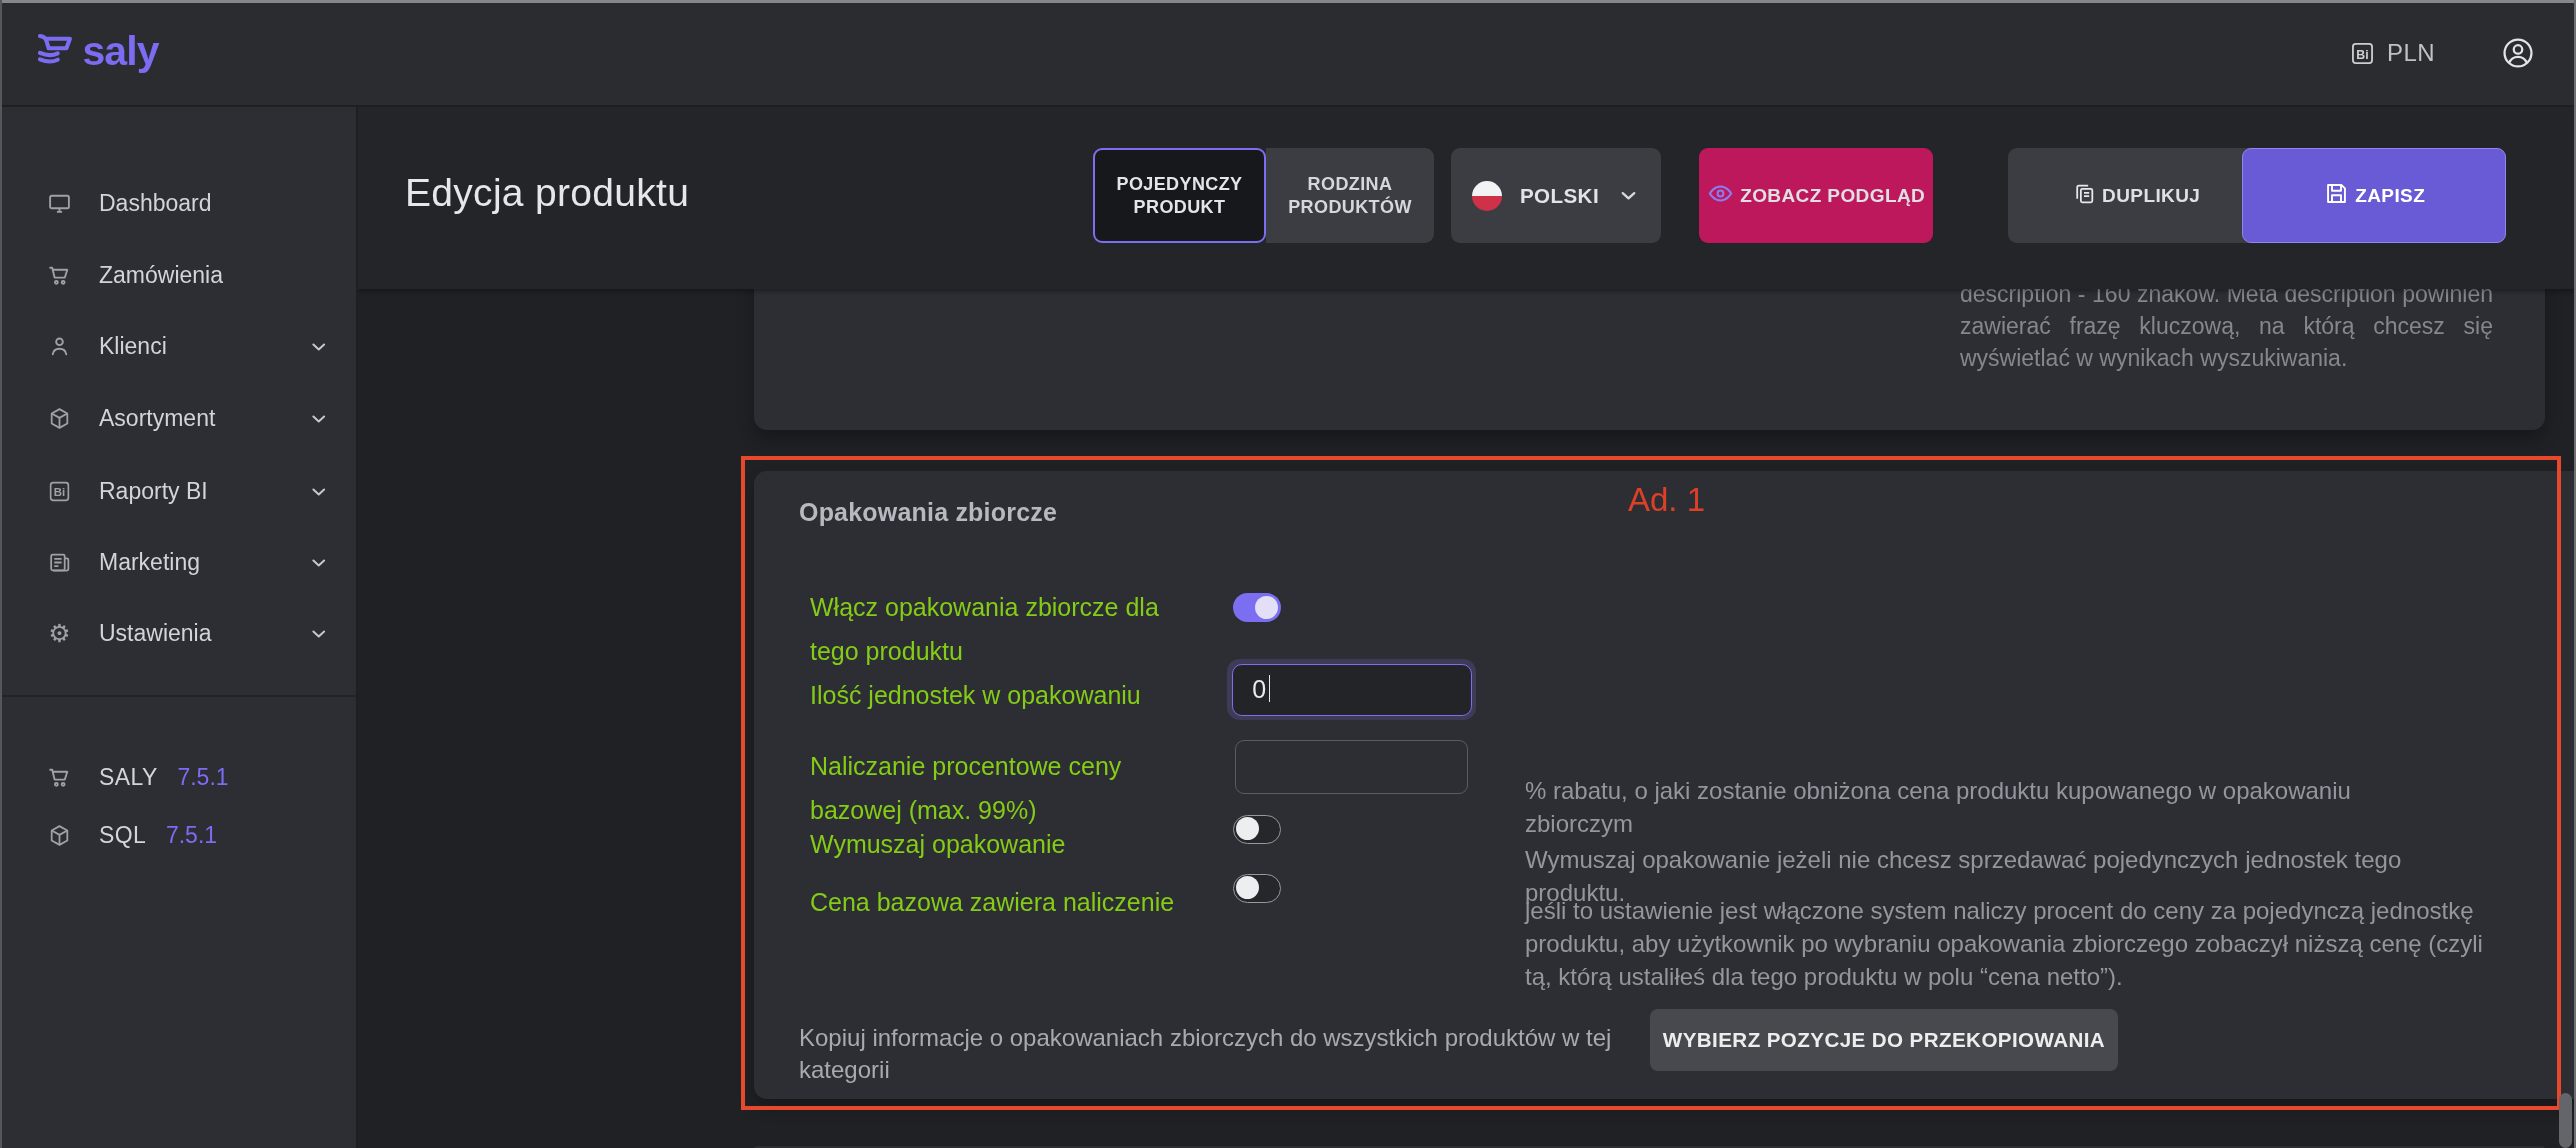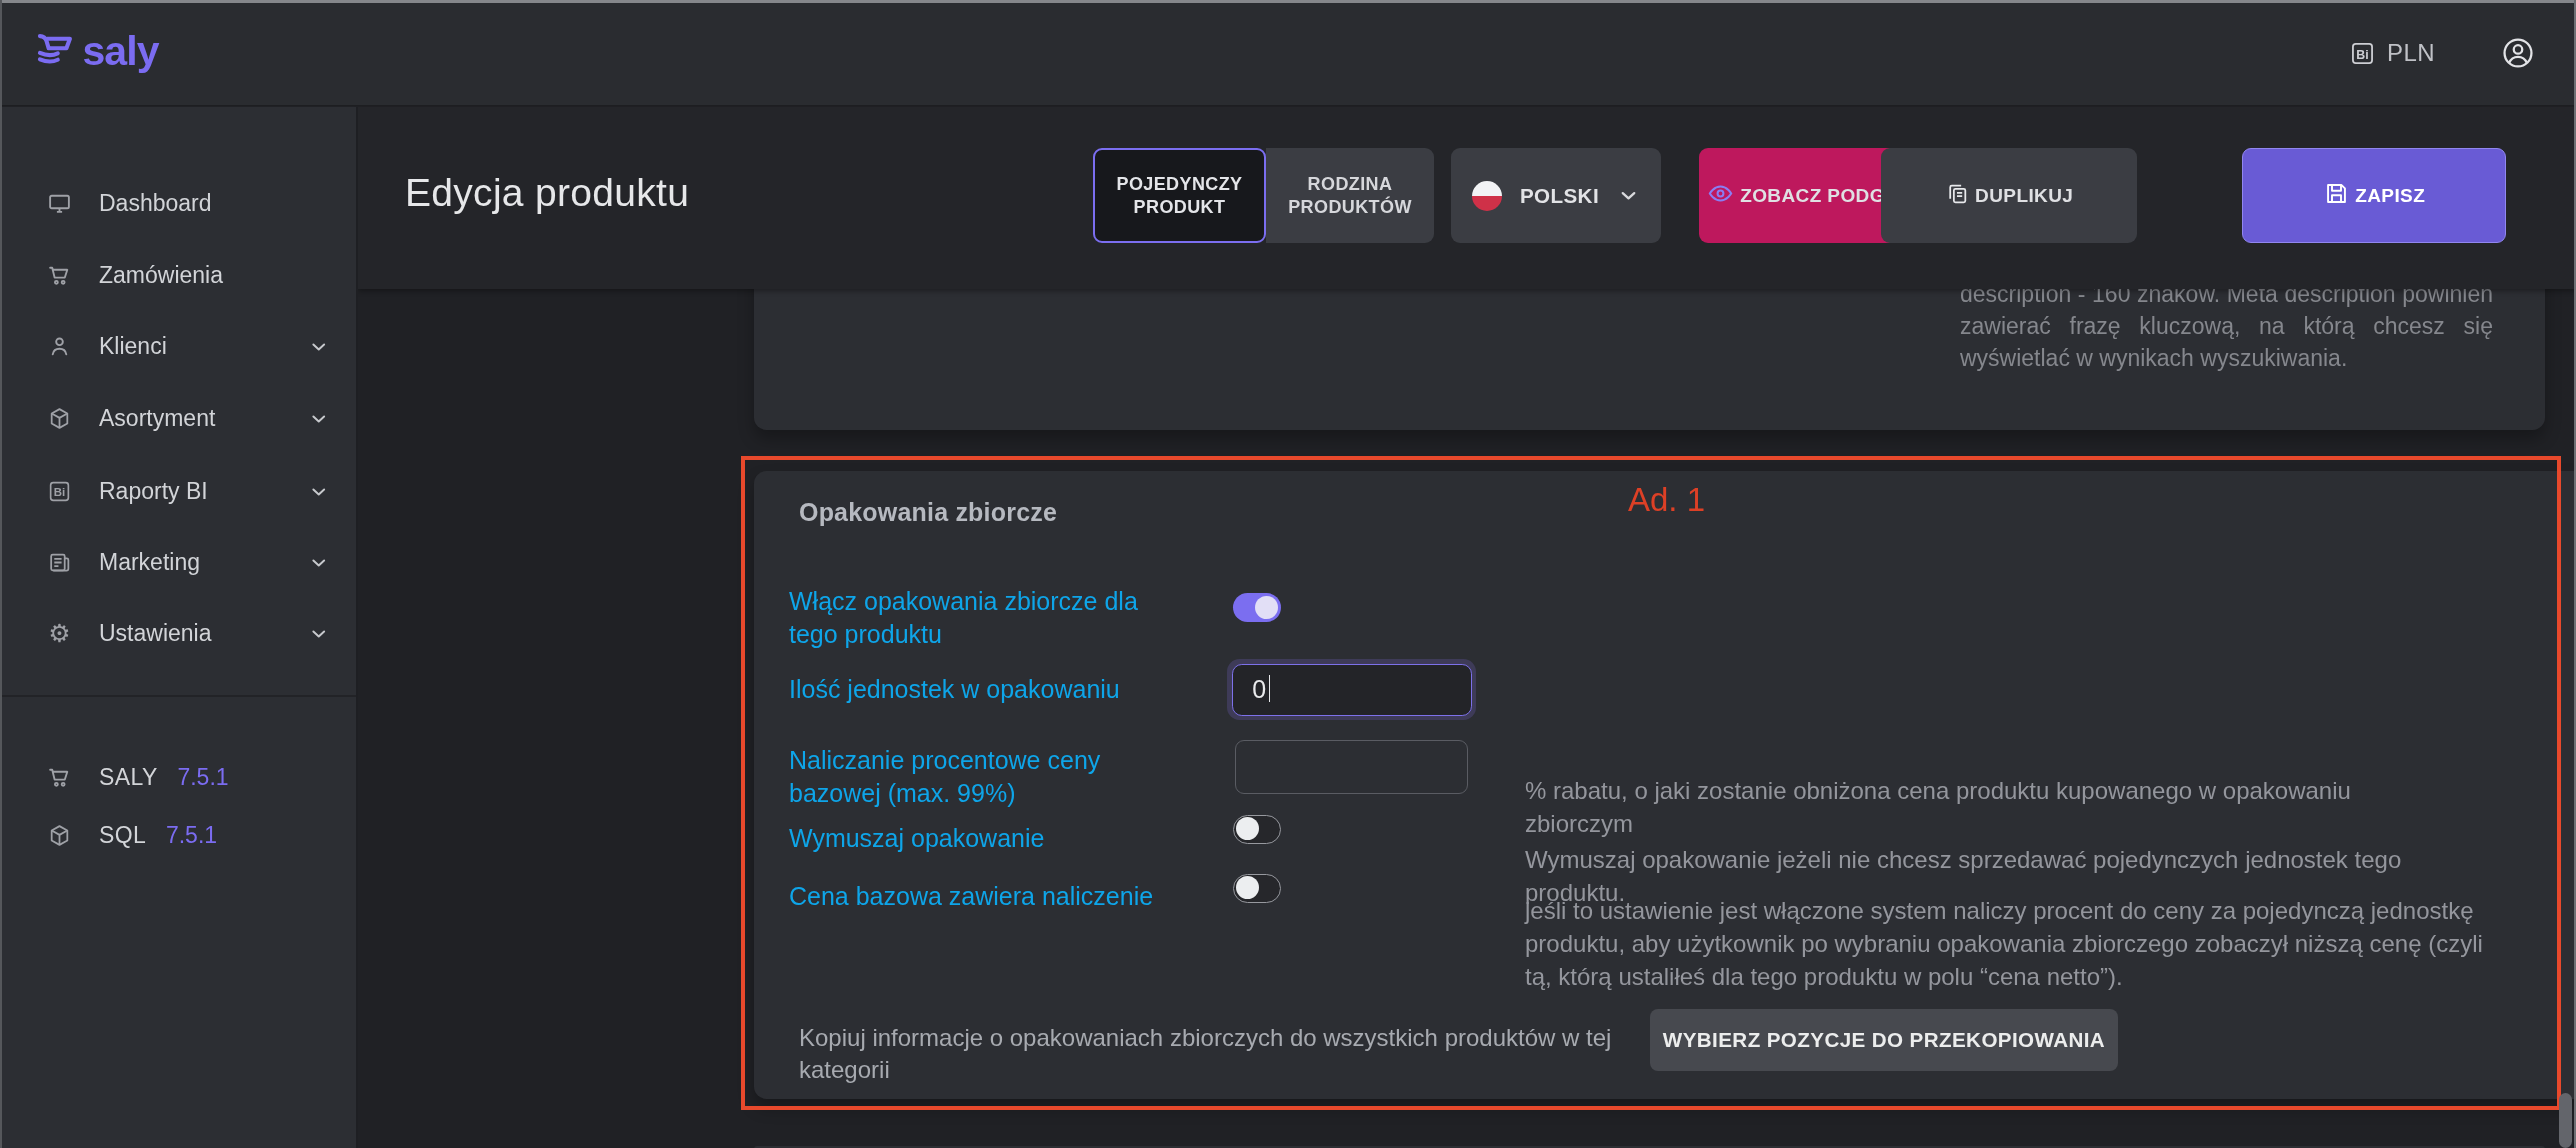--- a/index.html
+++ b/index.html
@@ -48,36 +48,36 @@
   .btn-poj{left:735px;width:173px;background:#17181c;border:2.7px solid #7b6ef0;color:#e4e5e9;font-size:18px;text-align:center;line-height:23px;z-index:2;}
   .btn-rodz{left:908px;width:168px;background:#3b3d43;border-radius:0 9px 9px 0;color:#d6d7db;font-size:18px;text-align:center;line-height:23px;}
   .btn-lang{left:1093px;width:210px;background:#3b3d43;color:#e2e3e6;font-size:20.6px;gap:18px;}
   .flag{width:30px;height:30px;border-radius:50%;overflow:hidden;position:relative;flex:0 0 30px;}
   .flag .fl-top{position:absolute;left:0;top:0;width:30px;height:15px;background:#f2f3f5;}
   .flag .fl-bot{position:absolute;left:0;top:15px;width:30px;height:15px;background:#cf3148;}
   .lang-chevron{width:23px;height:23px;color:#d9dadd;}
   .lang-chevron svg{width:23px;height:23px;}
   .btn-prev{left:1341px;width:234px;background:#be185d;color:#dfe0e3;font-size:19px;gap:6.3px;}
   .btn-prev svg{width:27px;height:27px;}
-  .btn-dup{left:1523px;width:256px;background:#3b3d43;color:#dfe0e3;font-size:19px;gap:5.4px;}
+  .btn-dup{left:1650px;width:256px;background:#3b3d43;color:#dfe0e3;font-size:19px;gap:5.4px;}
   .btn-dup svg{width:25px;height:25px;}
   .btn-save{left:1884px;width:264px;background:#695bd5;border:1.8px solid #9186ef;color:#ffffff;font-size:19px;gap:5.4px;}
   .btn-save svg{width:27px;height:27px;}
 
   
   .card{position:absolute;background:#2c2e33;border-radius:12.5px;box-shadow:0 9px 16px rgba(0,0,0,.28);z-index:1;}
   .card-upper{left:754px;top:215px;width:1791px;height:215px;}
   .seo-note{position:absolute;left:1206px;top:63px;width:533px;color:#85878d;font-size:23px;line-height:32px;}
   .seo-line-j{text-align:justify;text-align-last:justify;}
   .seo-line{text-align:left;}
   .card-section{left:754px;top:471px;width:2111px;height:628px;}
   .card-sliver{left:754px;top:1146px;width:1791px;height:2.7px;border-radius:7.2px 7.2px 0 0;box-shadow:none;}
 
   .sec-title{position:absolute;left:45px;top:27px;font-size:25px;font-weight:600;color:#b6b9c0;letter-spacing:0.2px;}
-  .frm-label{position:absolute;left:35px;width:385px;font-size:25px;line-height:33px;color:#0ea5e9;}
+  .frm-label{position:absolute;left:56px;width:385px;font-size:25px;line-height:44px;color:#84cc16;}
   .help-text{position:absolute;left:771px;width:984px;font-size:24px;line-height:33px;color:#94969d;margin-top:20px;}
 
   
   .tgl{position:absolute;width:48px;height:29px;border-radius:15px;cursor:pointer;}
   .tgl .knob{position:absolute;border-radius:50%;}
   .tgl-on{background:#7b6ef0;}
   .tgl-on .knob{right:2.7px;top:2.7px;width:23px;height:23px;background:#e2dff6;}
   .tgl-off{background:#26272b;border:1.8px solid #97999f;}
   .tgl-off .knob{left:1.8px;top:0.9px;width:23px;height:23px;background:#eceef0;}
 

